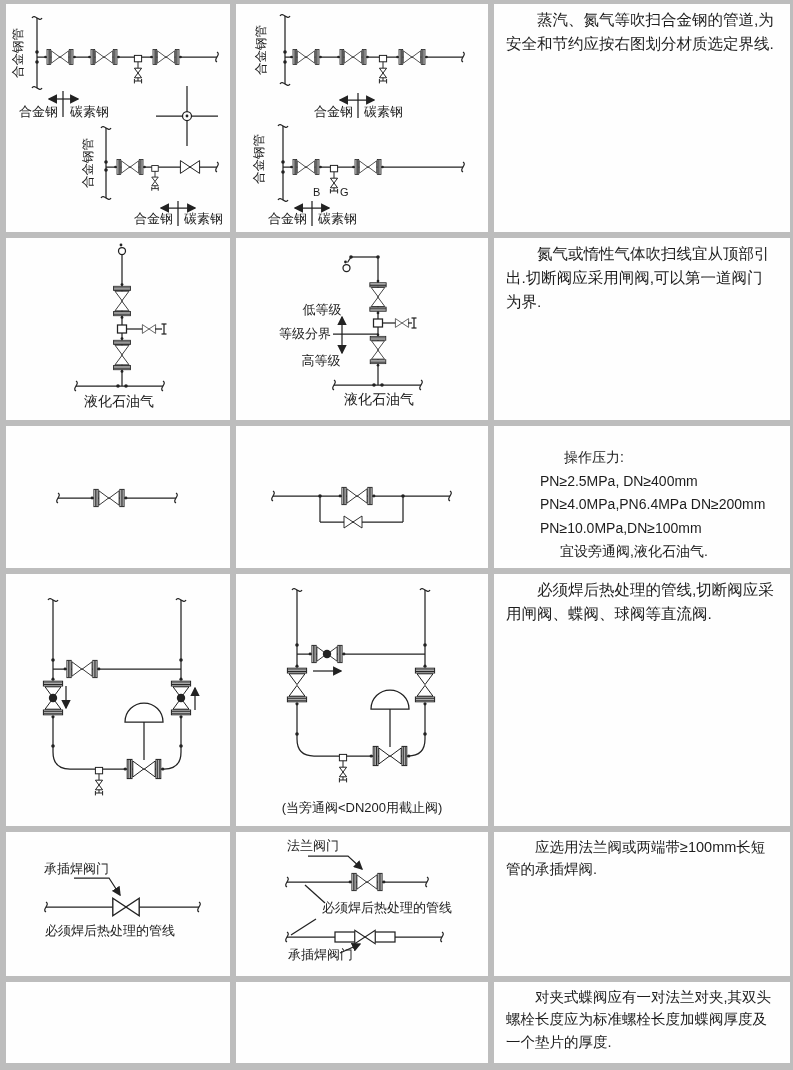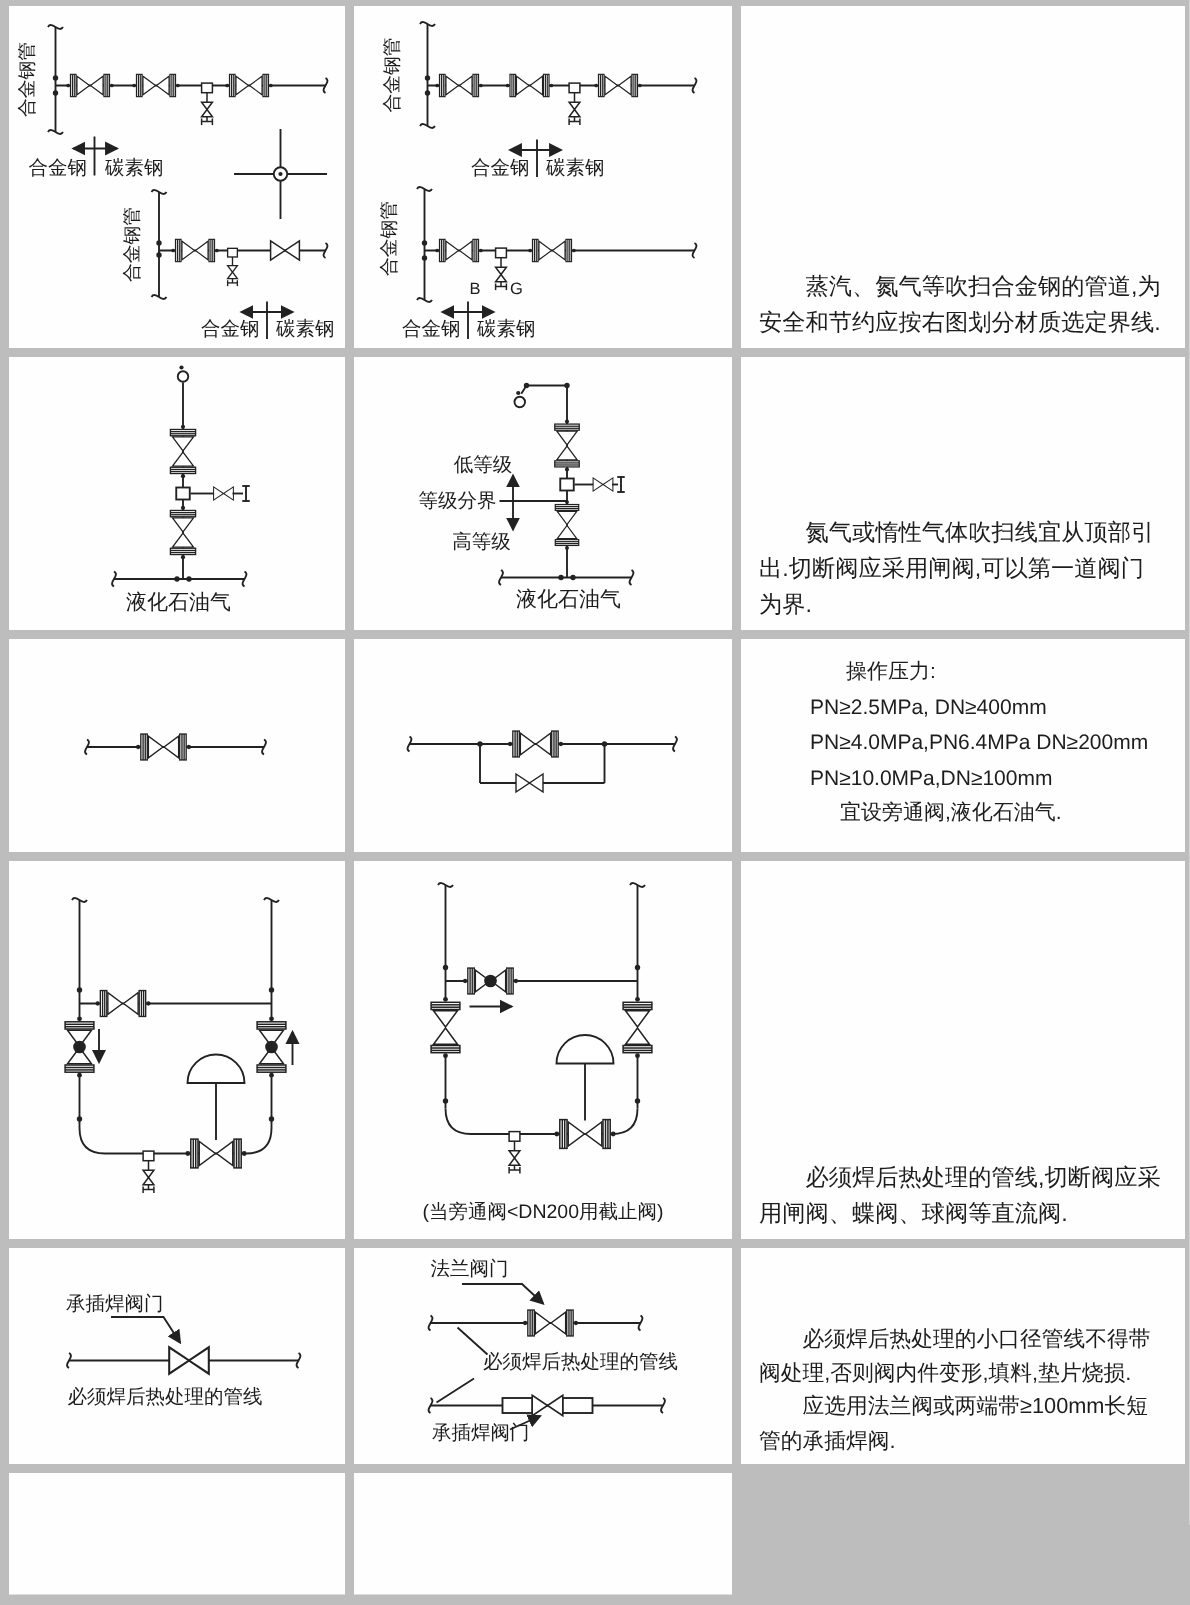--- a/index.html
+++ b/index.html
@@ -9,26 +9,26 @@
         grid-template-columns:224px 252px 296px;
         grid-template-rows:228px 182px 142px 252px 144px 81px;
         gap:6px;padding:4px 3px 7px 6px;background:#bdbdbd;}
   .cell{background:#fefefe;position:relative;overflow:hidden;}
   .cell svg{display:block;width:100%;height:100%;}
   svg line,svg path,svg polygon,svg polyline,svg rect,svg circle{stroke:#222;stroke-width:1.25;fill:none;}
   svg .f{fill:#ffffff;}
   svg .k{fill:#222;stroke:none;}
   svg text{stroke:none;fill:#1c1c1c;}
   .t11{font-size:11px;} .t12{font-size:12.5px;} .t13{font-size:13px;} .t14{font-size:14px;}
-  .note{display:flex;flex-direction:column;justify-content:flex-end;height:100%;box-sizing:border-box;
+  .note{display:flex;flex-direction:column;justify-content:flex-start;height:100%;box-sizing:border-box;
         color:#1d1d1d;padding:4px 12px;}
   .note p{margin:0;text-indent:2em;line-height:1.55;}
   .n-big{font-size:15.5px;}
   .n-mid{font-size:14.5px;}
-  .press{justify-content:flex-start;padding:10px 8px 4px 46px;font-size:14px;line-height:1.68;}
+  .press{justify-content:flex-end;padding:10px 8px 4px 46px;font-size:14px;line-height:1.68;}
   .press .ind1{margin-left:24px;}
   .press .ind2{margin-left:20px;}
   .defs{position:absolute;width:0;height:0;overflow:hidden;}
 </style>
 </head>
 <body>
 
 <svg class="defs" aria-hidden="true">
   <defs>
     <marker id="mArr" viewBox="0 0 10 10" refX="8.5" refY="5" markerWidth="7.5" markerHeight="7.5" orient="auto-start-reverse">
@@ -456,21 +456,23 @@
           <g transform="translate(129,105) scale(0.85)">
               <use href="#btH"></use>
             </g>
         </g>
         <text class="t13" x="52" y="127">承插焊阀门</text>
         <line x1="104" y1="121" x2="124" y2="112" marker-end="url(#mArr)"></line>
       </svg>
     </div>
 
     <div class="cell note n-mid">
-      <p>必须焊后热处理的小口径管线不得带阀处理,否则阀内件变形,填料,垫片烧损.</p>
       <p>应选用法兰阀或两端带≥100mm长短管的承插焊阀.</p>
     </div>
 
     <div class="cell"></div>
     <div class="cell"></div>
+    <div class="cell note n-mid">
+      <p>对夹式蝶阀应有一对法兰对夹,其双头螺栓长度应为标准螺栓长度加蝶阀厚度及一个垫片的厚度.</p>
+    </div>
 
   </div>
 </div>
 
 </body></html>

